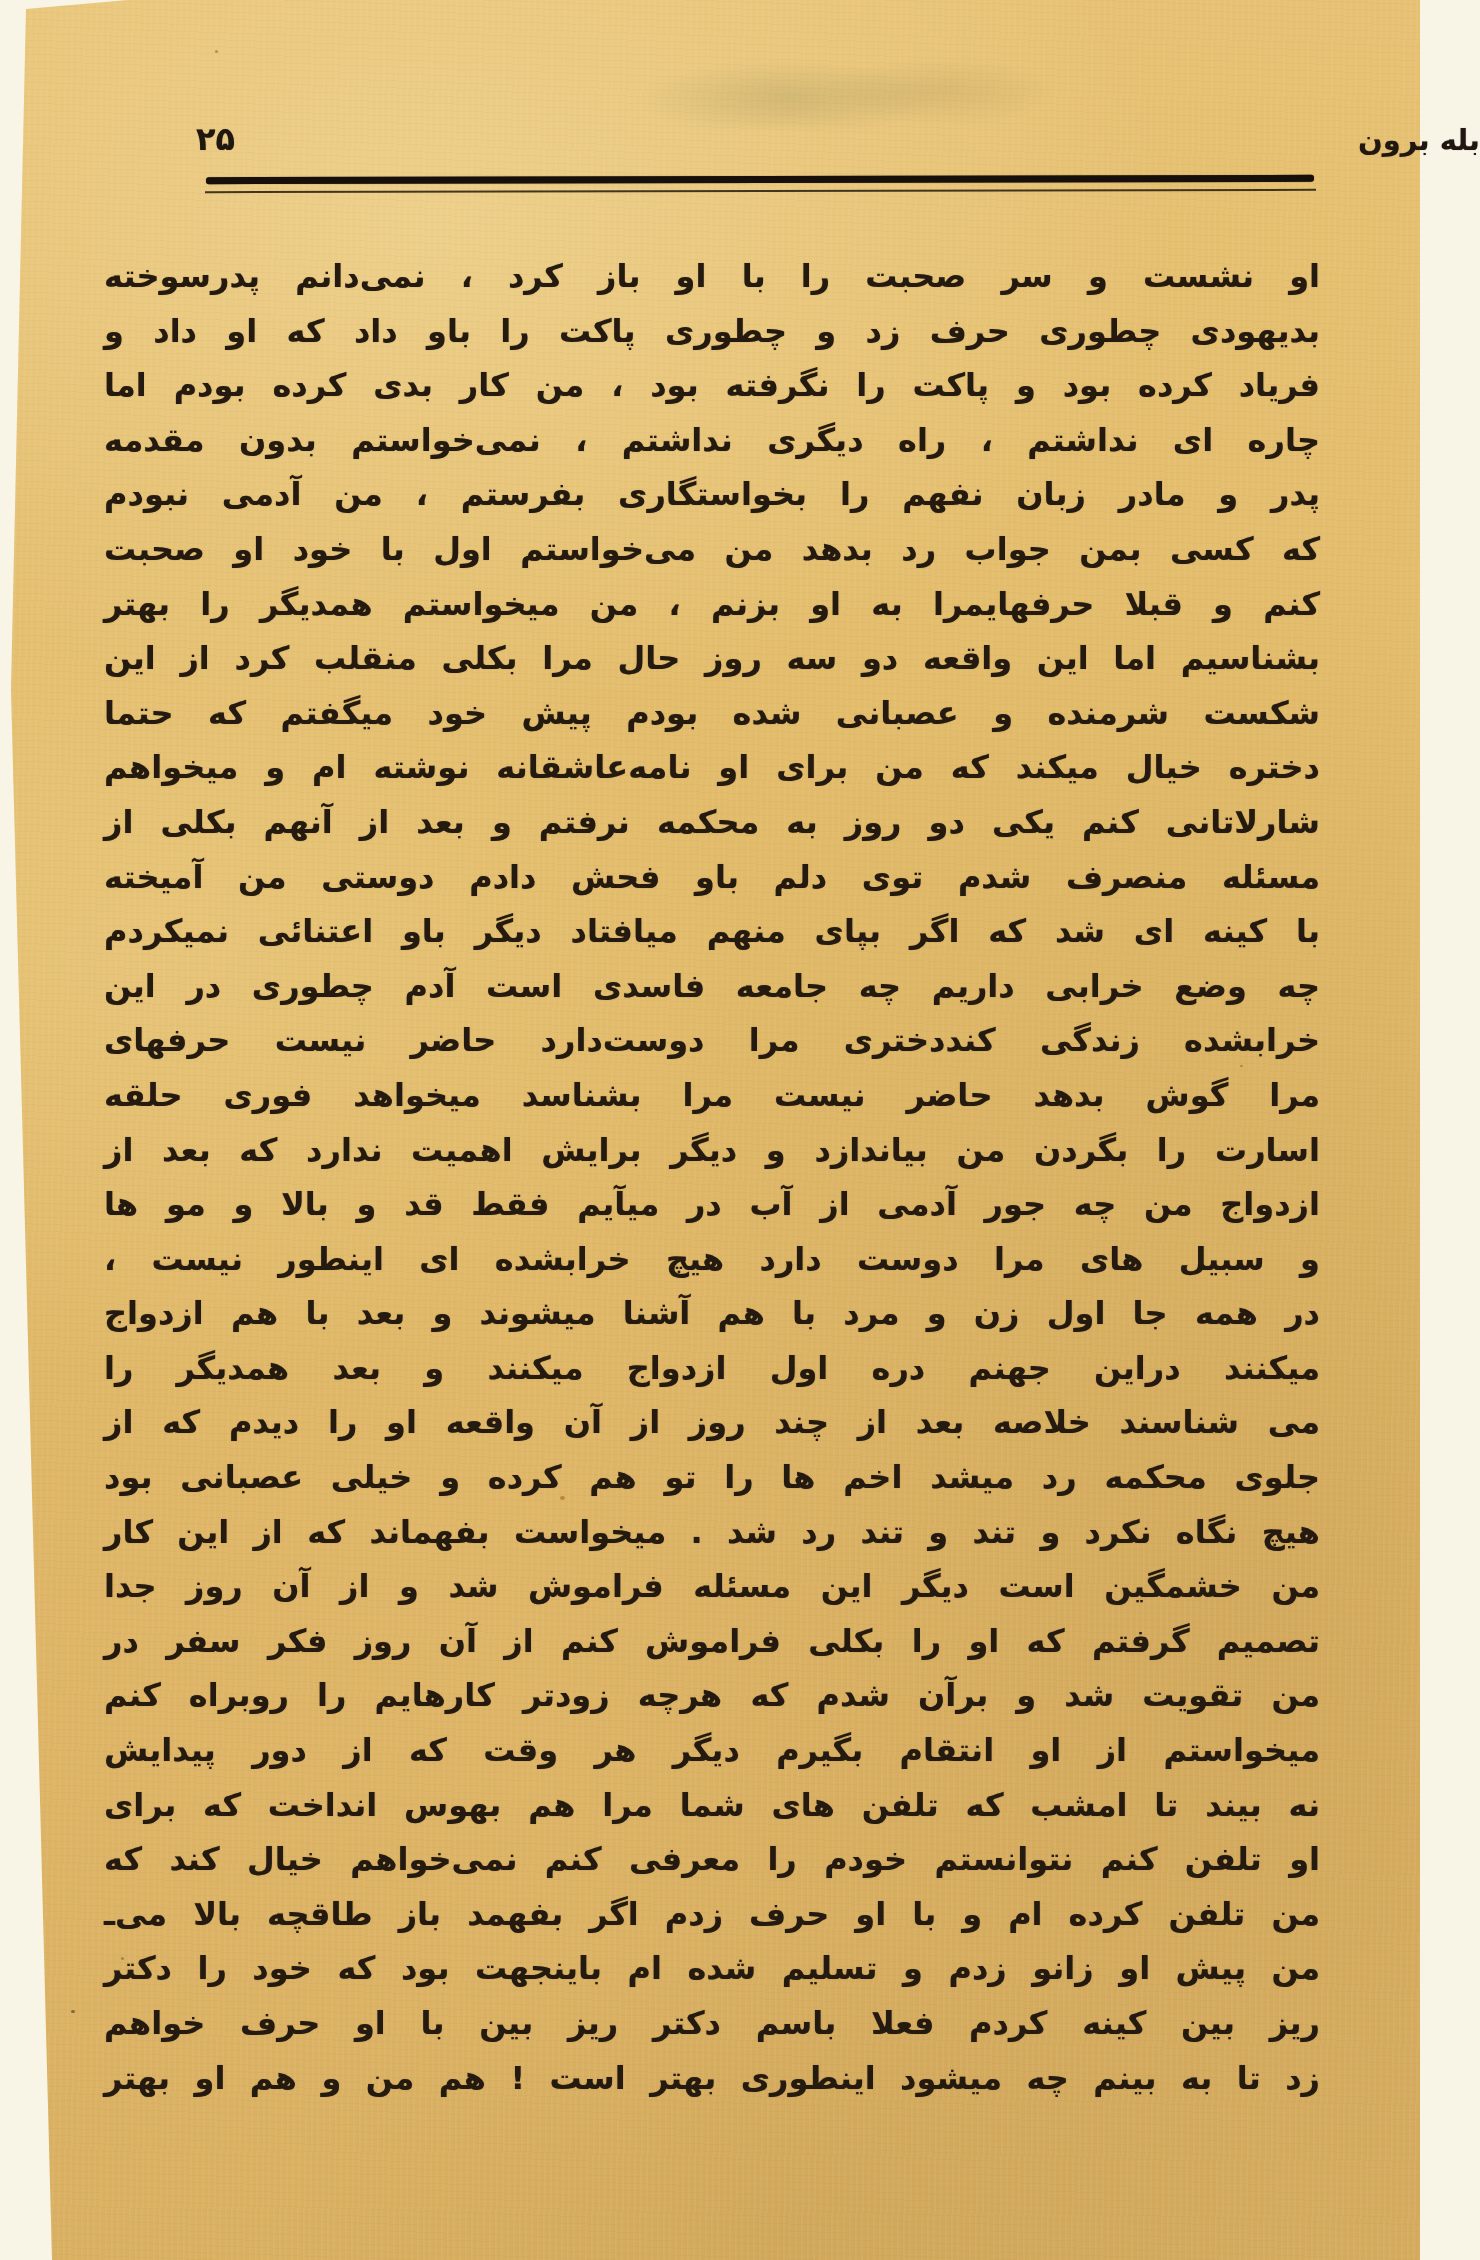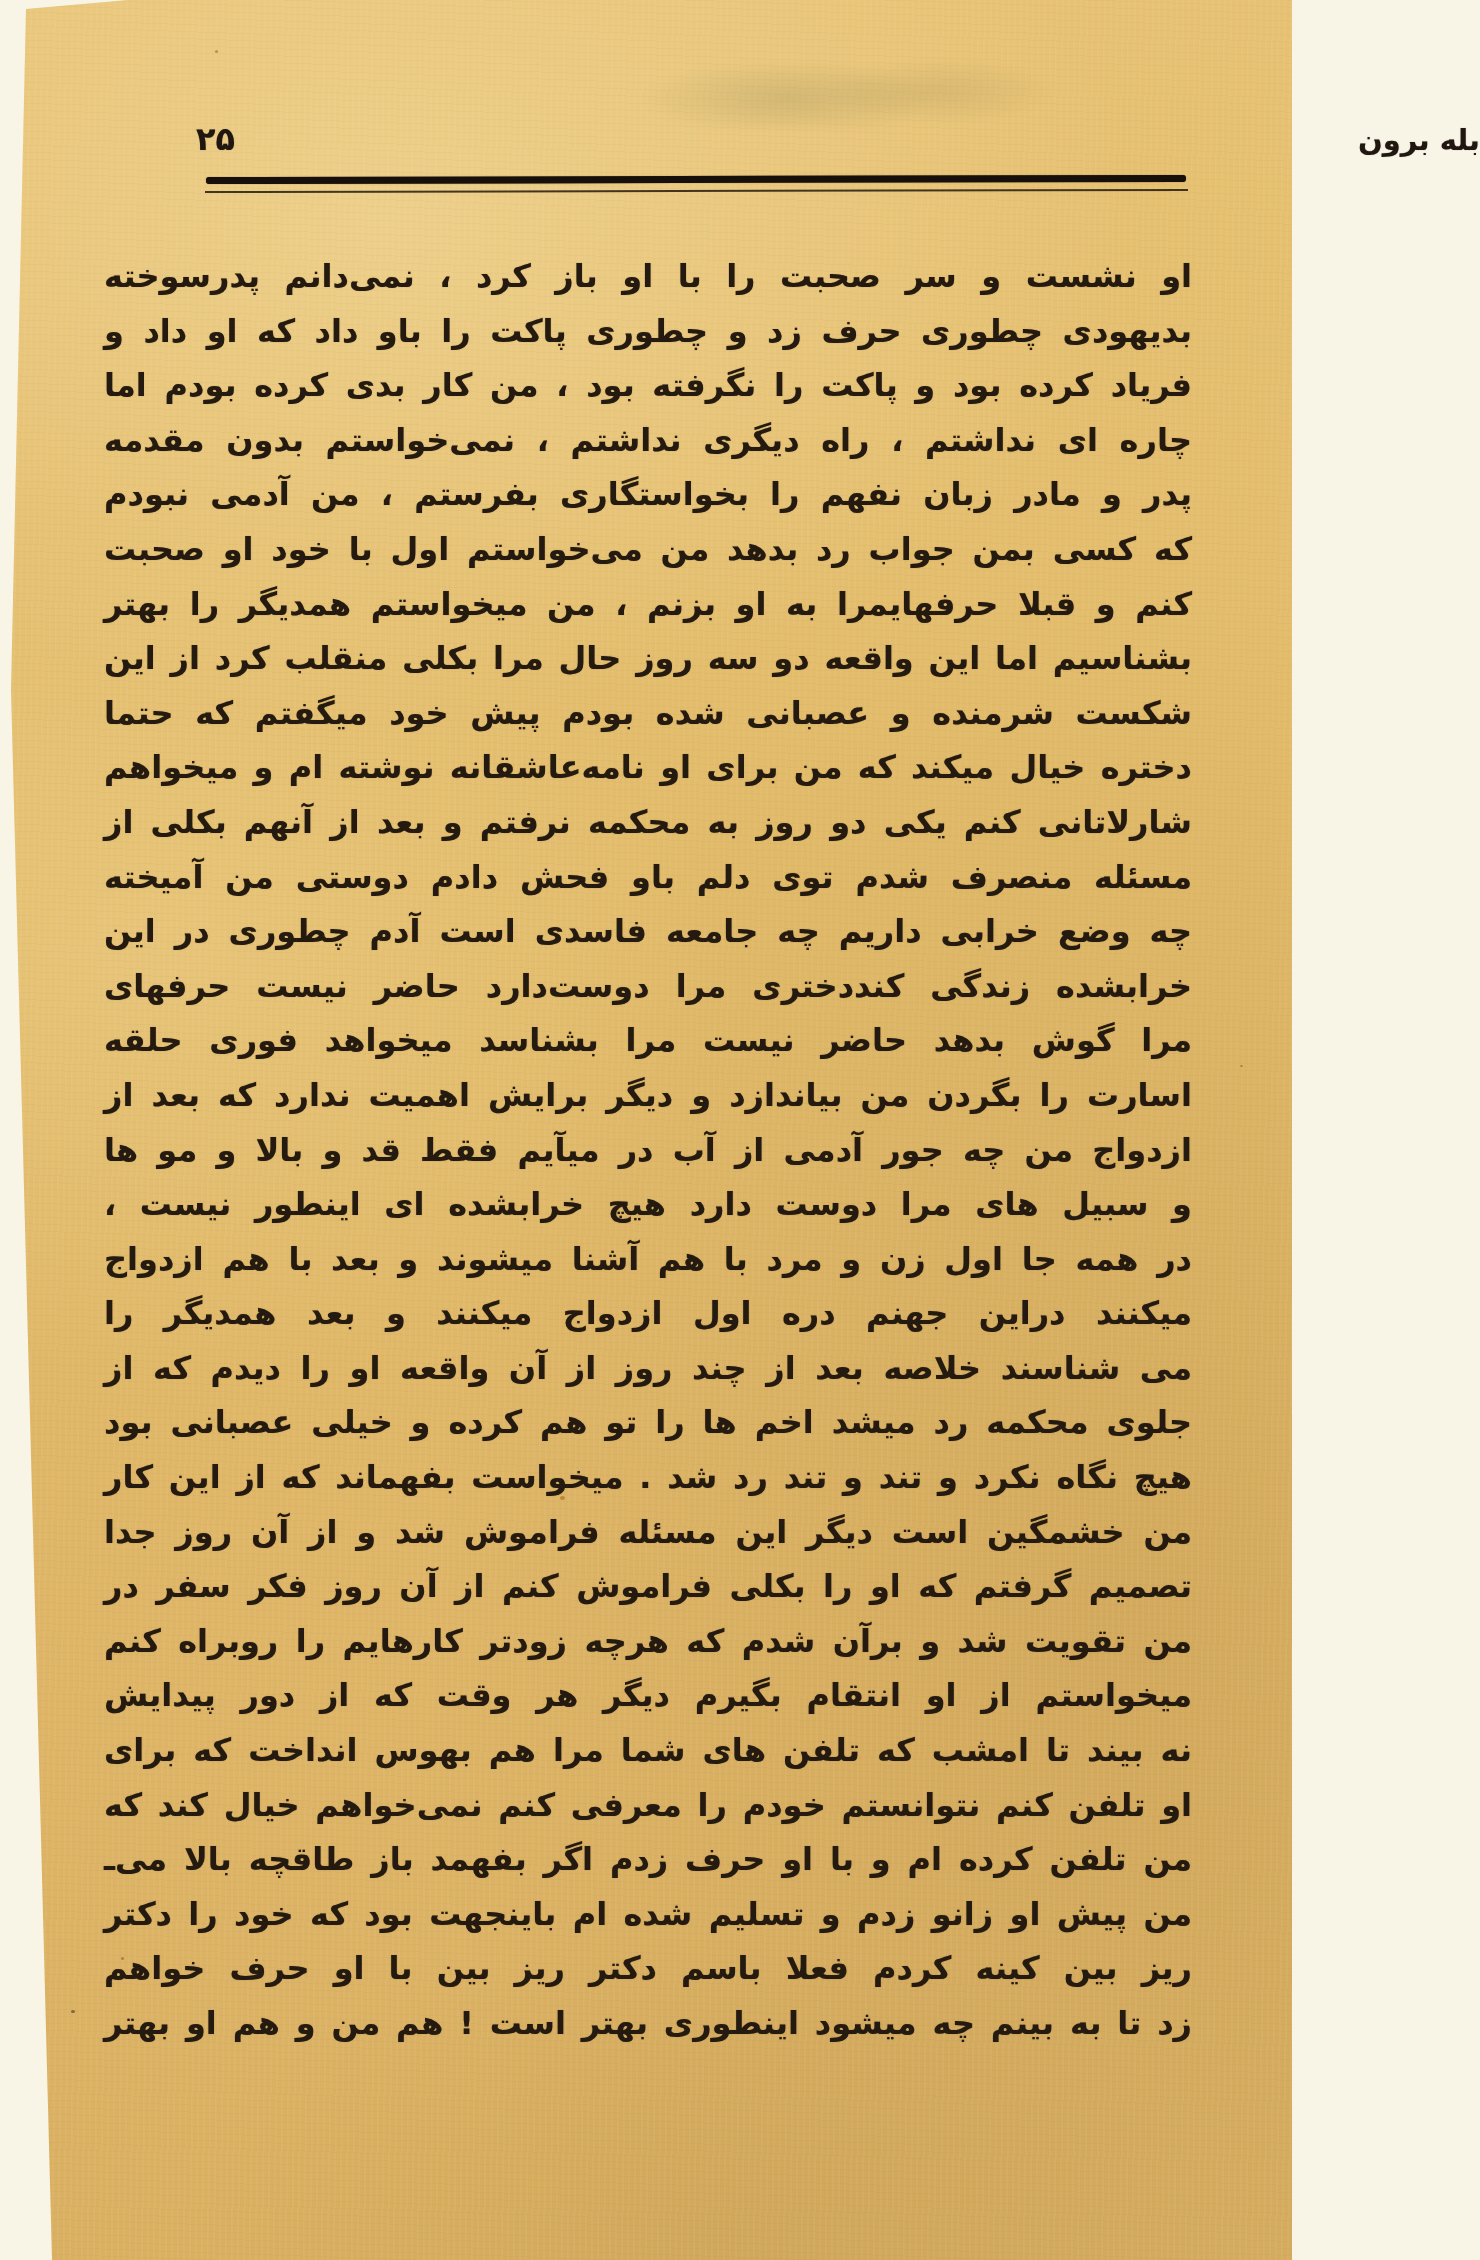--- a/index.html
+++ b/index.html
@@ -5,21 +5,21 @@
   html, body {
     margin: 0;
     padding: 0;
     width: 1480px;
     height: 2260px;
     background: #f8f4e6; 
     overflow: hidden;
   }
   .scan {
     position: relative;
-    width: 1292px;
+    width: 1420px;
     height: 2260px;
   }
   
   .paper {
     position: absolute;
     inset: 0;
     clip-path: polygon(26px 9px, 128px 0px, 1480px 0px, 1480px 2260px, 52px 2260px, 11px 690px);
     background:
       radial-gradient(1150px 760px at 30% 10%, rgba(255, 243, 196, 0.30), rgba(255,243,196,0) 65%),
       radial-gradient(820px 620px at 12% 42%, rgba(255, 240, 185, 0.18), rgba(255,240,185,0) 70%),
@@ -133,20 +133,21 @@
         <div class="line">فریاد کرده بود و پاکت را نگرفته بود ، من کار بدی کرده بودم اما</div>
         <div class="line">چاره ای نداشتم ، راه دیگری نداشتم ، نمی‌خواستم بدون مقدمه</div>
         <div class="line">پدر و مادر زبان نفهم را بخواستگاری بفرستم ، من آدمی نبودم</div>
         <div class="line">که کسی بمن جواب رد بدهد من می‌خواستم اول با خود او صحبت</div>
         <div class="line">کنم و قبلا حرفهایمرا به او بزنم ، من میخواستم همدیگر را بهتر</div>
         <div class="line">بشناسیم اما این واقعه دو سه روز حال مرا بکلی منقلب کرد از این</div>
         <div class="line">شکست شرمنده و عصبانی شده بودم پیش خود میگفتم که حتما</div>
         <div class="line">دختره خیال میکند که من برای او نامه‌عاشقانه نوشته ام و میخواهم</div>
         <div class="line">شارلاتانی کنم یکی دو روز به محکمه نرفتم و بعد از آنهم بکلی از</div>
         <div class="line">مسئله منصرف شدم توی دلم باو فحش دادم دوستی من آمیخته</div>
+        <div class="line">با کینه ای شد که اگر بپای منهم میافتاد دیگر باو اعتنائی نمیکردم</div>
         <div class="line">چه وضع خرابی داریم چه جامعه فاسدی است آدم چطوری در این</div>
         <div class="line">خرابشده زندگی کنددختری مرا دوست‌دارد حاضر نیست حرفهای</div>
         <div class="line">مرا گوش بدهد حاضر نیست مرا بشناسد میخواهد فوری حلقه</div>
         <div class="line">اسارت را بگردن من بیاندازد و دیگر برایش اهمیت ندارد که بعد از</div>
         <div class="line">ازدواج من چه جور آدمی از آب در میآیم فقط قد و بالا و مو ها</div>
         <div class="line">و سبیل های مرا دوست دارد هیچ خرابشده ای اینطور نیست ،</div>
         <div class="line">در همه جا اول زن و مرد با هم آشنا میشوند و بعد با هم ازدواج</div>
         <div class="line">میکنند دراین جهنم دره اول ازدواج میکنند و بعد همدیگر را</div>
         <div class="line">می شناسند خلاصه بعد از چند روز از آن واقعه او را دیدم که از</div>
         <div class="line">جلوی محکمه رد میشد اخم ها را تو هم کرده و خیلی عصبانی بود</div>

